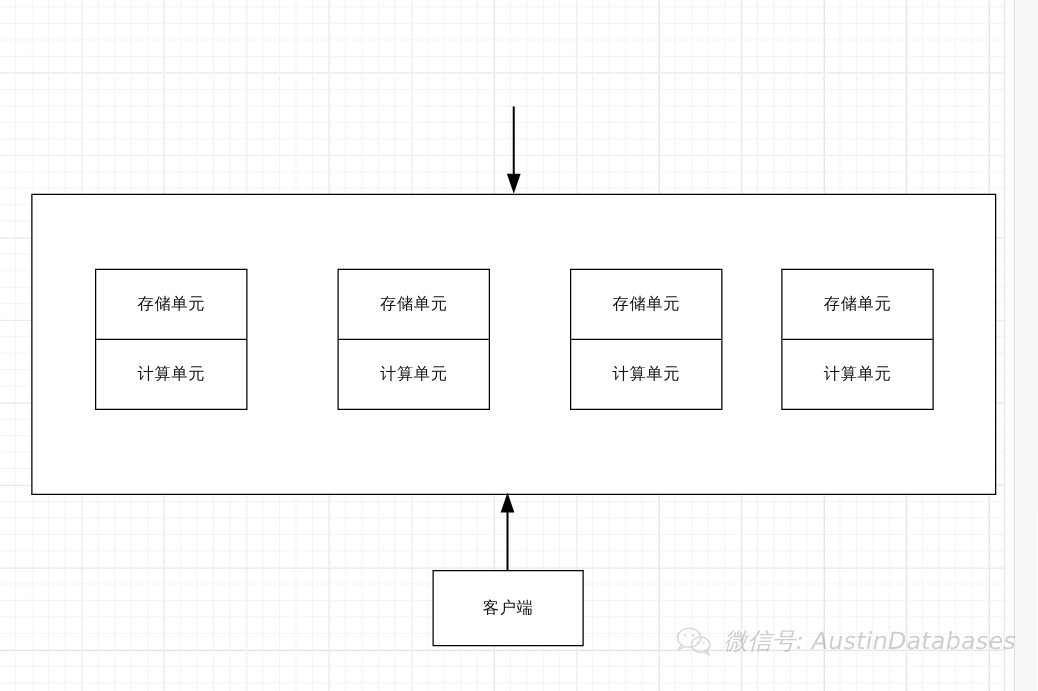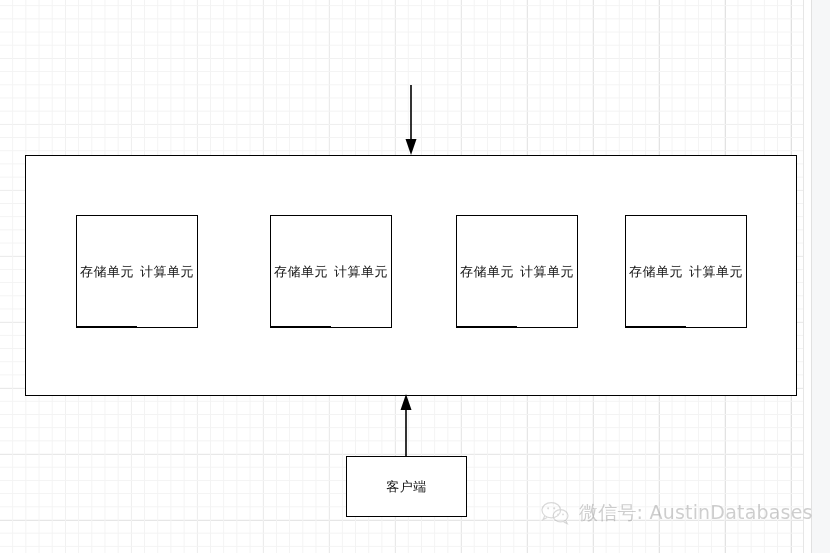--- a/index.html
+++ b/index.html
@@ -82,21 +82,21 @@
     border: 1.6px solid #000000;
   }
   
   .unit {
     position: absolute;
     box-sizing: border-box;
     width: 122px; height: 113px;
     background: #ffffff;
     border: 1.6px solid #000000;
     display: flex;
-    flex-direction: row;
+    flex-direction: column;
   }
   .unit-cell {
     flex: 1 1 50%;
     display: flex;
     align-items: center;
     justify-content: center;
     box-sizing: border-box;
   }
   .unit-cell.storage {
     border-bottom: 1.6px solid #000000;
@@ -117,20 +117,21 @@
   #arrow-down { left: 398px; top: 85px; }
   #arrow-up   { left: 393px; top: 394px; }
   
   #watermark {
     position: absolute;
     left: 540px; top: 500px;
     display: flex;
     align-items: center;
     gap: 9px;
     opacity: 0.33;
+    font-style: italic;
   }
   #watermark .wm-text {
     font-size: 19px;
     color: #6d6d6d;
     white-space: nowrap;
     letter-spacing: 0.2px;
   }
   #watermark .wm-icon {
     width: 30px; height: 26px;
     display: block;

